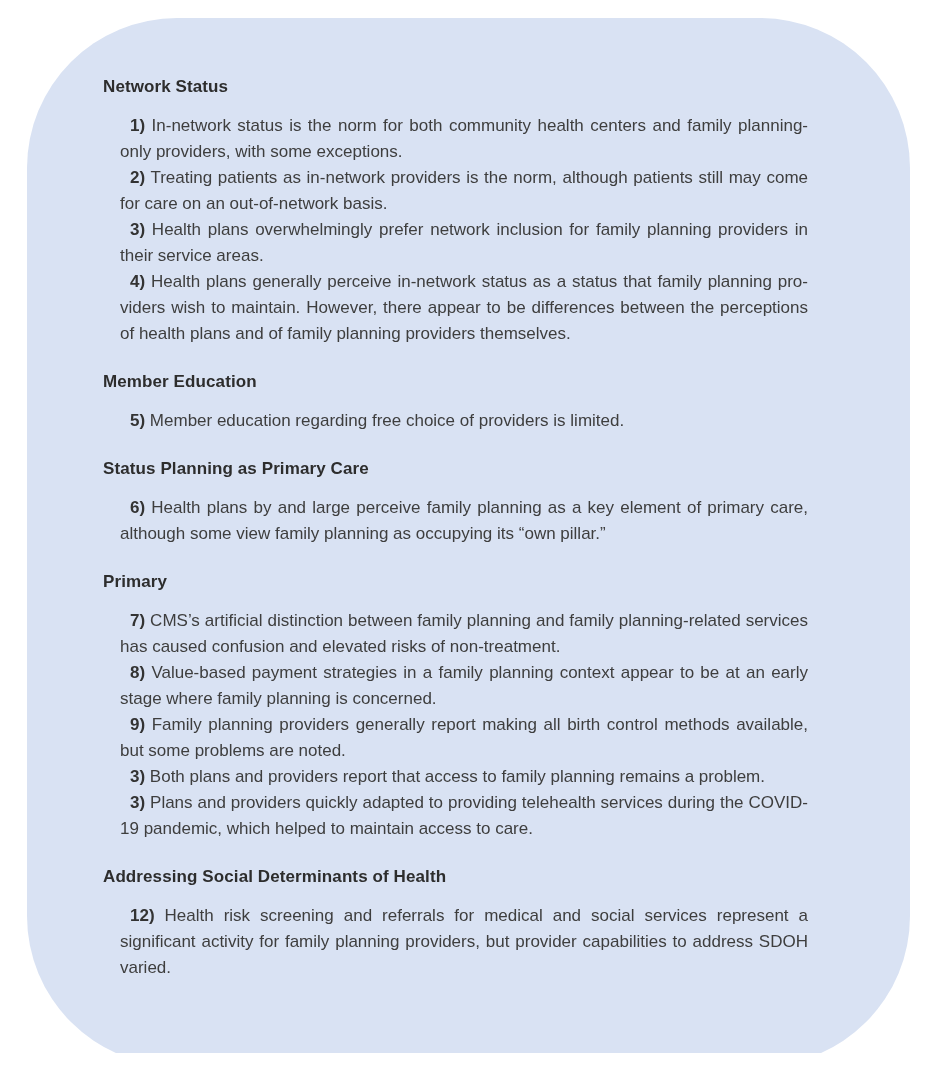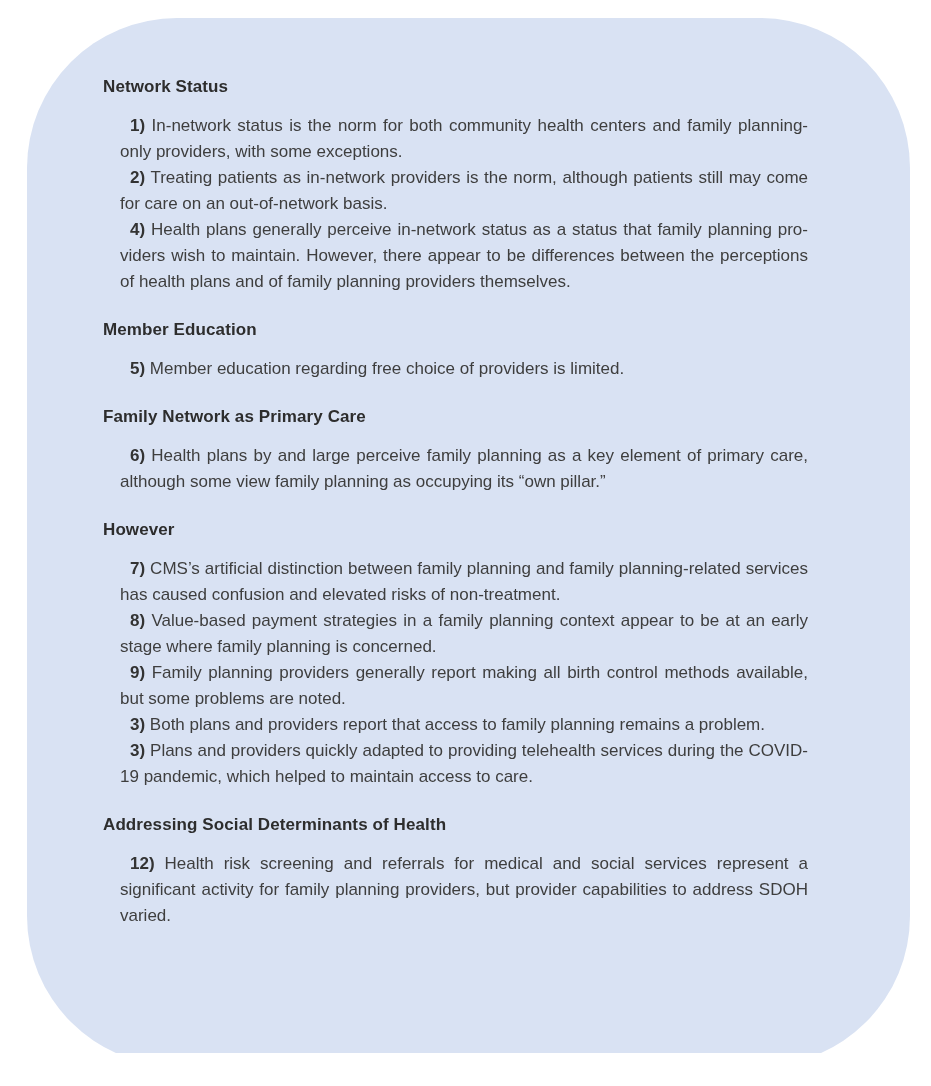--- a/index.html
+++ b/index.html
@@ -56,32 +56,33 @@
 </head>
 <body>
 
 <div class="page">
   <div class="card" style="background: rgb(217, 226, 243);">
     <div class="content">
         <section class="section">
           <h2 class="heading">Network Status</h2>
           <p class="item"><b class="num">1)</b> In-network status is the norm for both community health centers and family planning-only providers, with some exceptions.</p>
           <p class="item"><b class="num">2)</b> Treating patients as in-network providers is the norm, although patients still may come for care on an out-of-network basis.</p>
+          <p class="item"><b class="num">3)</b> Health plans overwhelmingly prefer network inclusion for family planning providers in their service areas.</p>
           <p class="item"><b class="num">4)</b> Health plans generally perceive in-network status as a status that family planning pro-viders wish to maintain. However, there appear to be differences between the perceptions of health plans and of family planning providers themselves.</p>
         </section>
         <section class="section">
           <h2 class="heading">Member Education</h2>
           <p class="item"><b class="num">5)</b> Member education regarding free choice of providers is limited.</p>
         </section>
         <section class="section">
-          <h2 class="heading">Family Network as Primary Care</h2>
+          <h2 class="heading">Status Planning as Primary Care</h2>
           <p class="item"><b class="num">6)</b> Health plans by and large perceive family planning as a key element of primary care, although some view family planning as occupying its “own pillar.”</p>
         </section>
         <section class="section">
-          <h2 class="heading">However</h2>
+          <h2 class="heading">Primary</h2>
           <p class="item"><b class="num">7)</b> CMS’s artificial distinction between family planning and family planning-related services has caused confusion and elevated risks of non-treatment.</p>
           <p class="item"><b class="num">8)</b> Value-based payment strategies in a family planning context appear to be at an early stage where family planning is concerned.</p>
         </section>
         <section class="section">
           <p class="item"><b class="num">9)</b> Family planning providers generally report making all birth control methods available, but some problems are noted.</p>
           <p class="item"><b class="num">3)</b> Both plans and providers report that access to family planning remains a problem.</p>
           <p class="item"><b class="num">3)</b> Plans and providers quickly adapted to providing telehealth services during the COVID-19 pandemic, which helped to maintain access to care.</p>
         </section>
         <section class="section">
           <h2 class="heading">Addressing Social Determinants of Health</h2>

